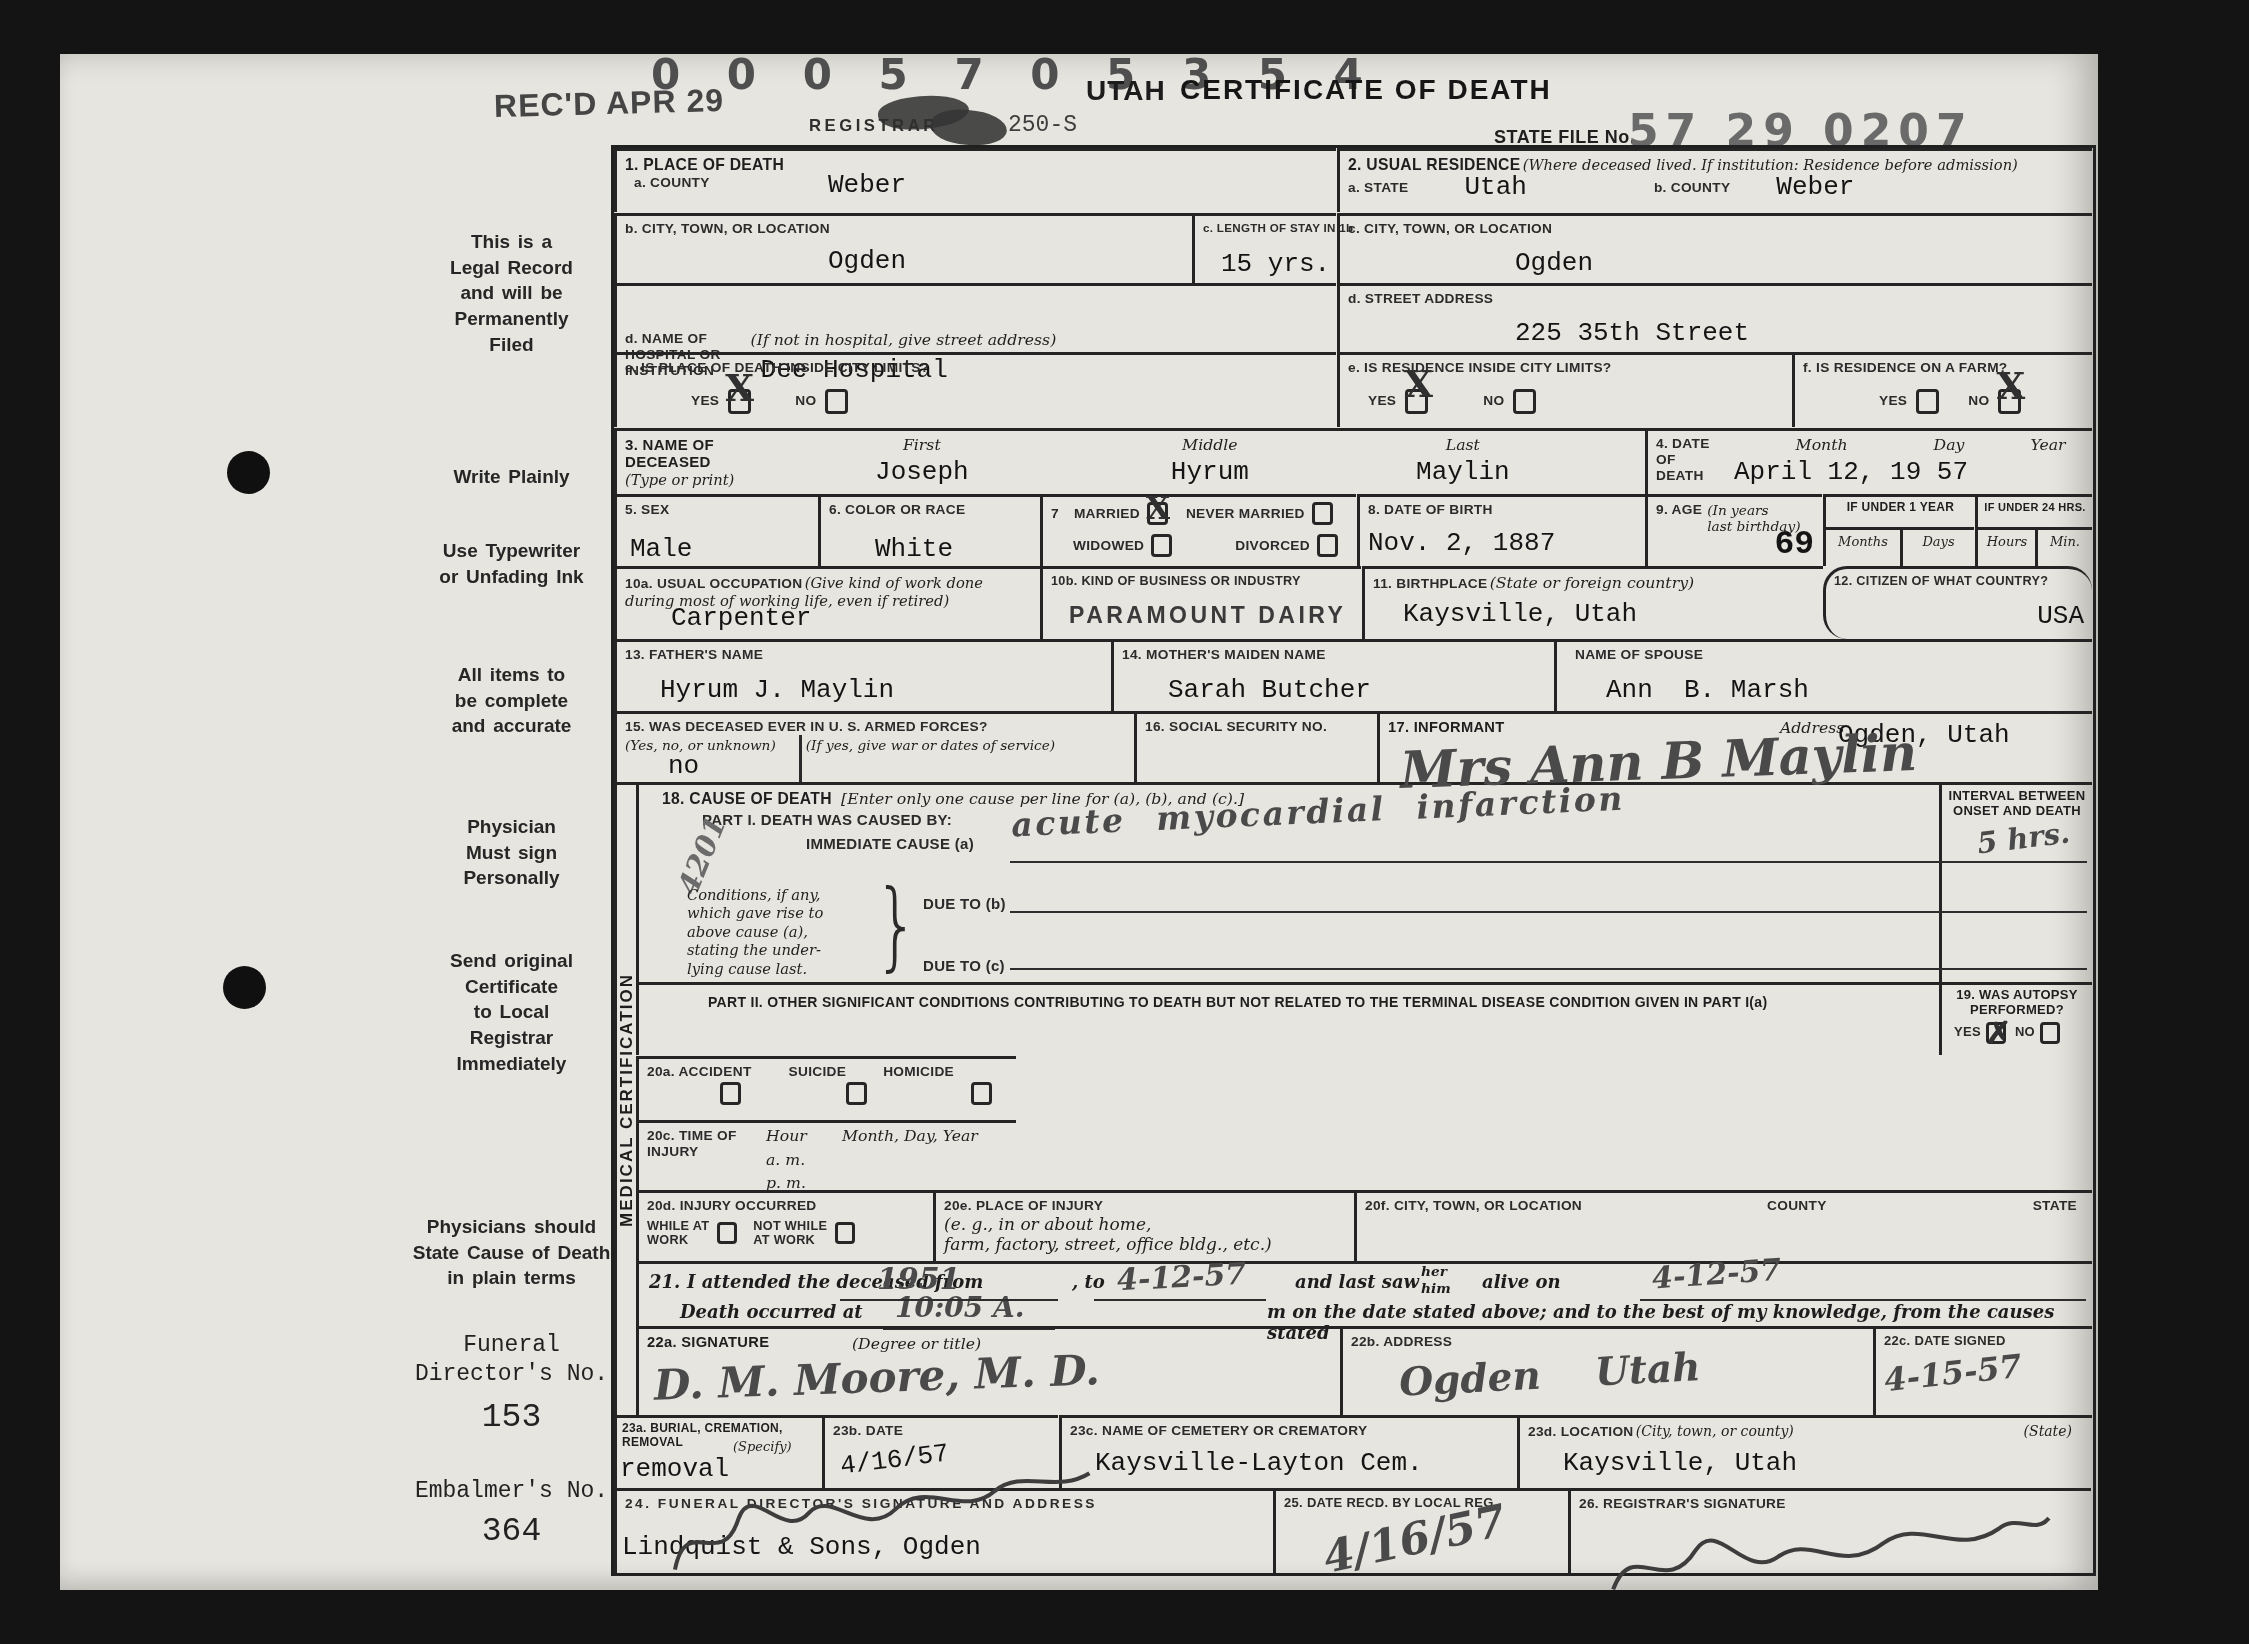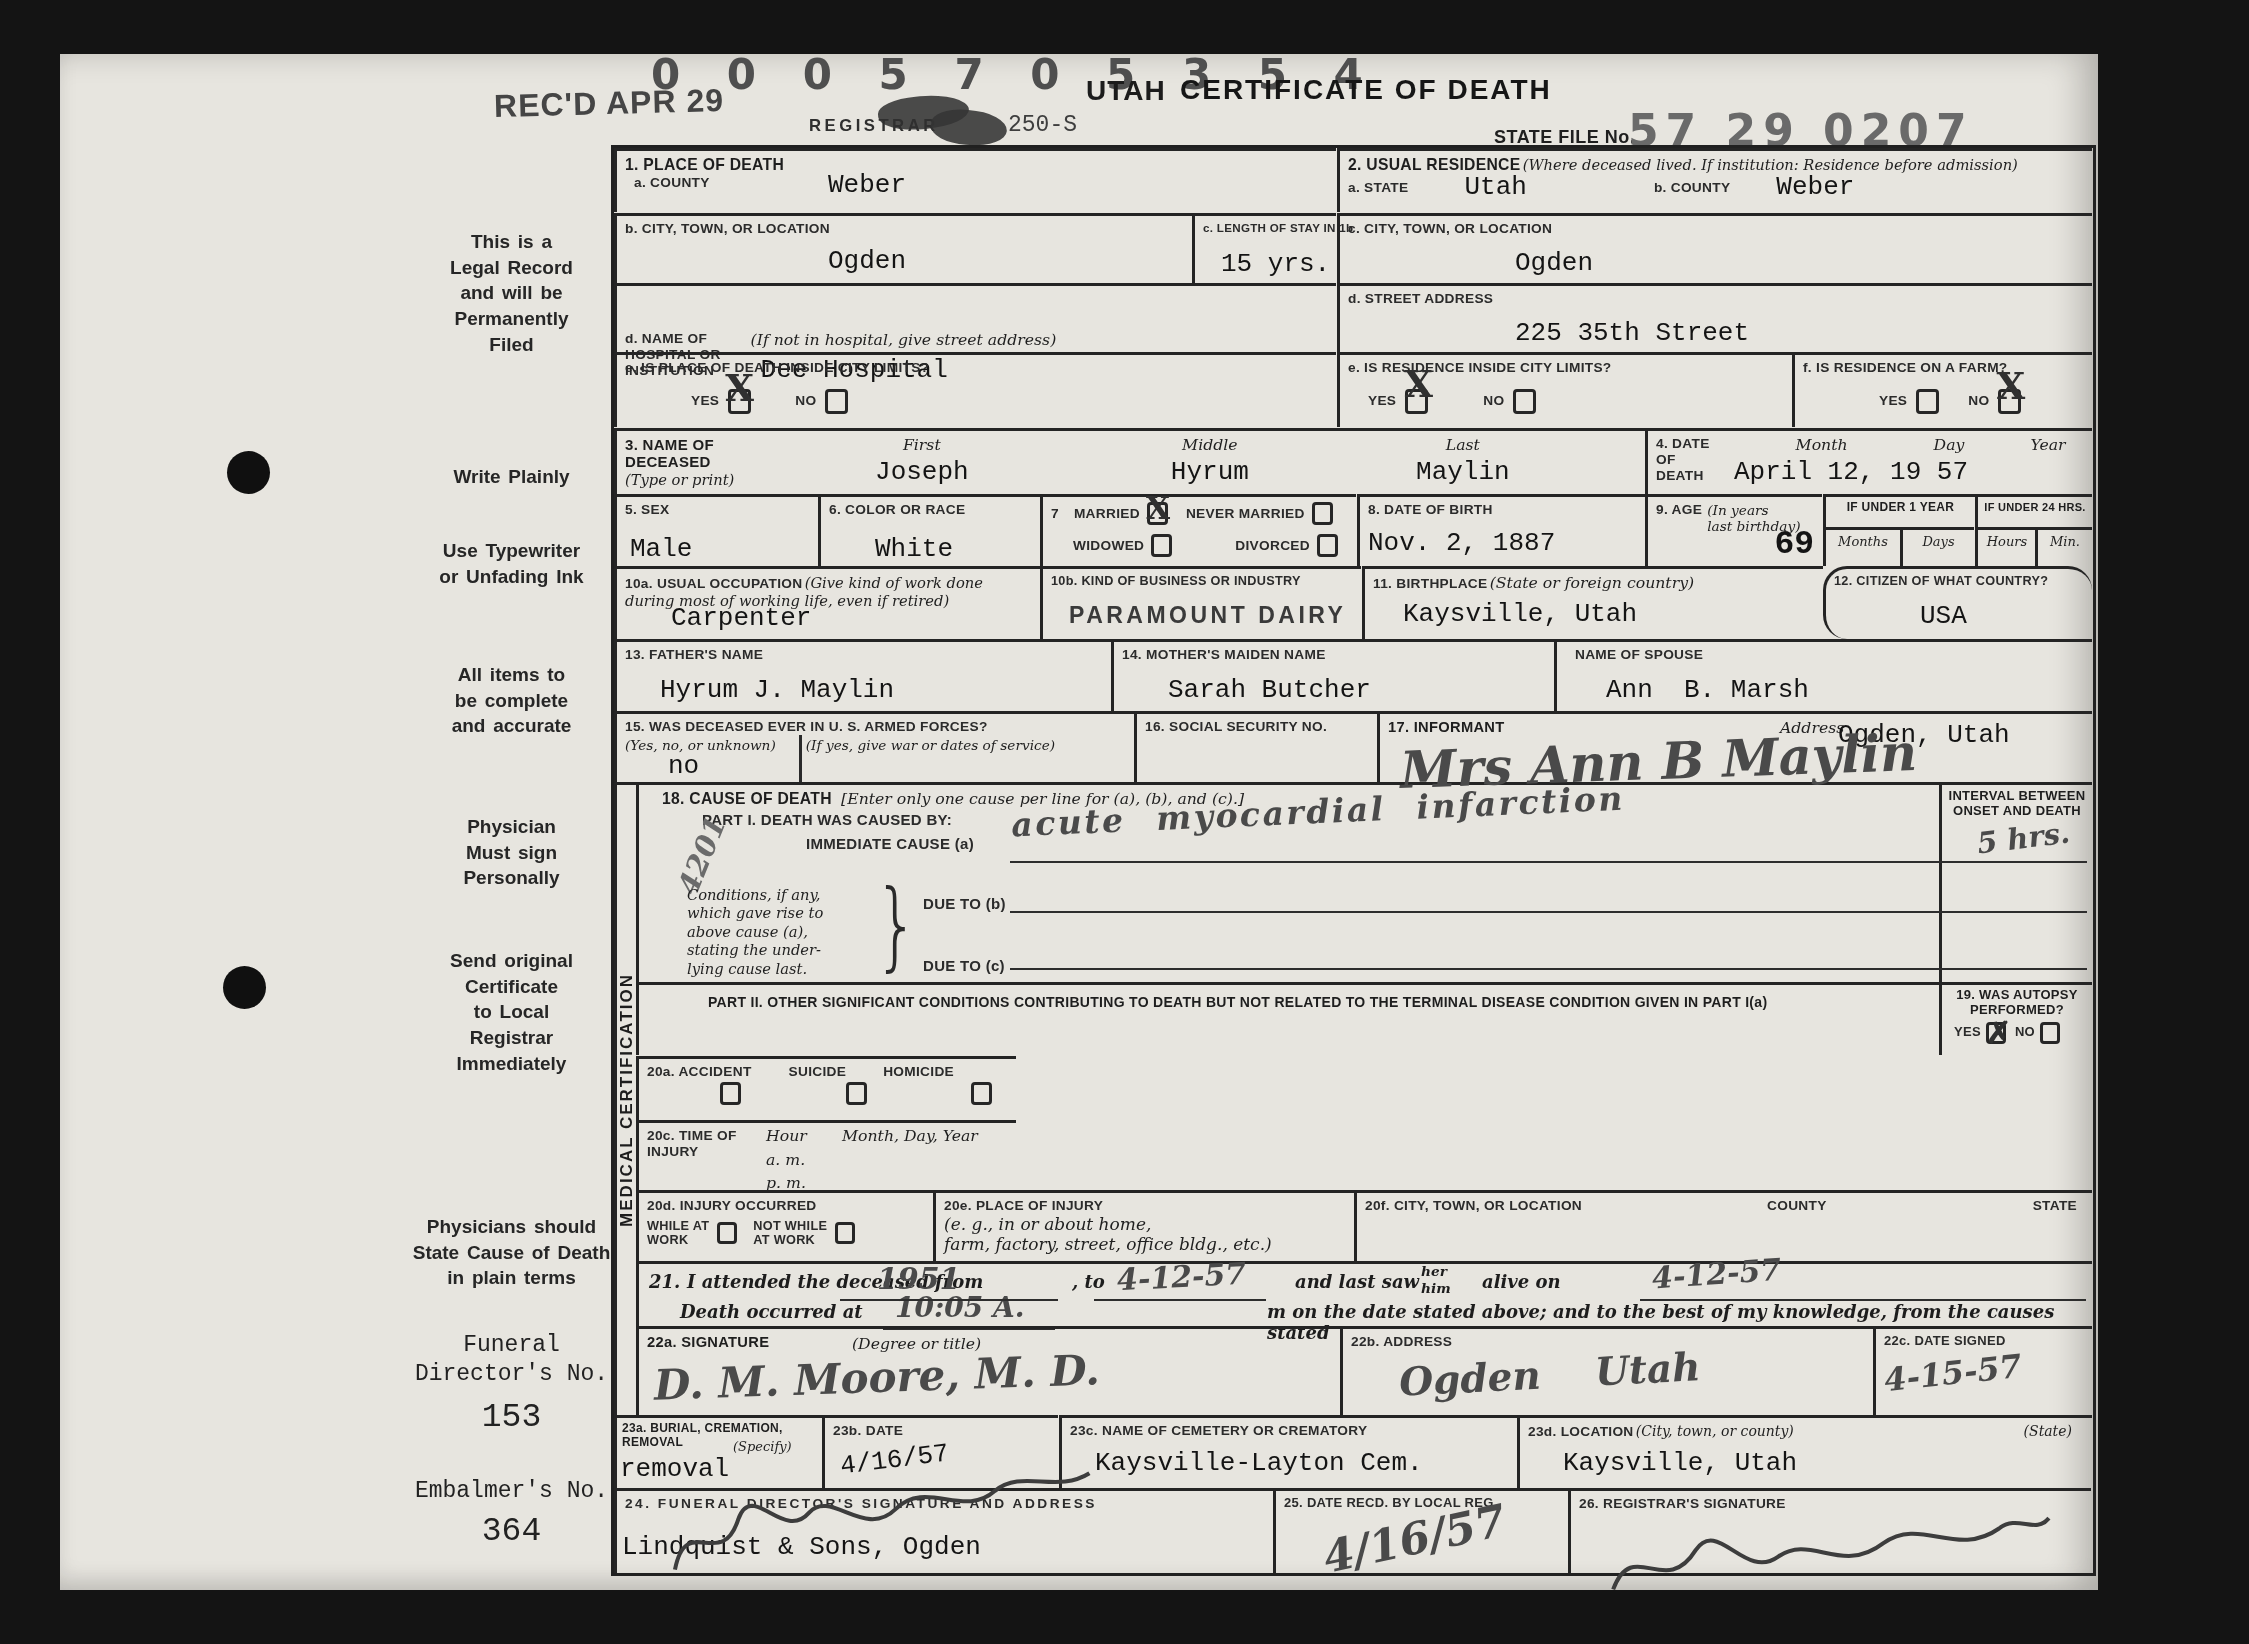--- a/index.html
+++ b/index.html
@@ -261,21 +261,21 @@
     <div class="lbl sm" style="font-size:12.7px;">10b. KIND OF BUSINESS OR INDUSTRY</div>
     <div class="stamp" style="position:static;margin:13px 0 0 18px;font-size:23px;letter-spacing:3.5px;color:#3a3a3a;">PARAMOUNT DAIRY</div>
   </div>
   <div class="cell" style="left:1362px;top:566px;width:461px;height:73px;">
     <span class="lbl sm">11. BIRTHPLACE</span>
     <span class="it">(State or foreign country)</span>
     <div class="typed" style="margin:8px 0 0 30px;">Kaysville, Utah</div>
   </div>
   <div class="cell" style="left:1823px;top:566px;width:269px;height:73px;border-radius:24px;">
     <div class="lbl sm" style="font-size:12.7px;">12. CITIZEN OF WHAT COUNTRY?</div>
-    <div class="typed" style="margin:14px 0 16px 86px;">USA</div>
+    <div class="typed" style="margin:14px 0 16px 86px;text-align:right;">USA</div>
   </div>
 
   <div class="cell" style="left:614px;top:639px;width:497px;height:72px;">
     <div class="lbl sm">13. FATHER'S NAME</div>
     <div class="typed" style="margin:14px 0 0 35px;">Hyrum J. Maylin</div>
   </div>
   <div class="cell" style="left:1111px;top:639px;width:443px;height:72px;">
     <div class="lbl sm">14. MOTHER'S MAIDEN NAME</div>
     <div class="typed" style="margin:14px 0 0 46px;">Sarah Butcher</div>
   </div>

